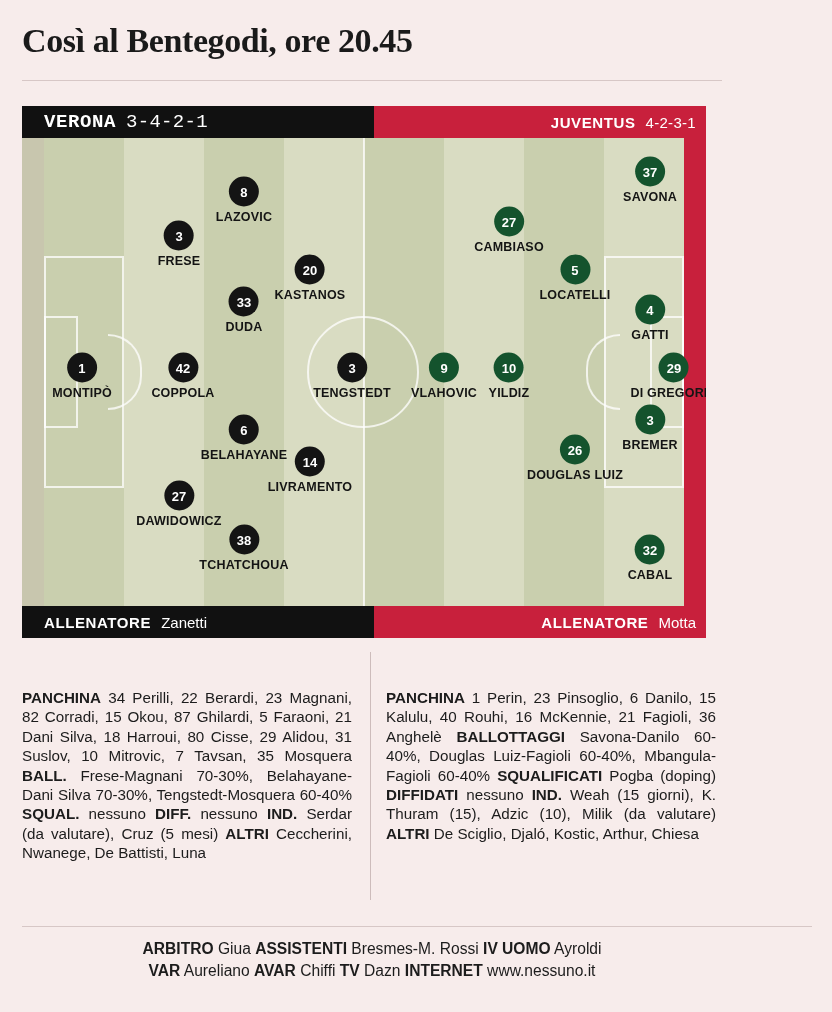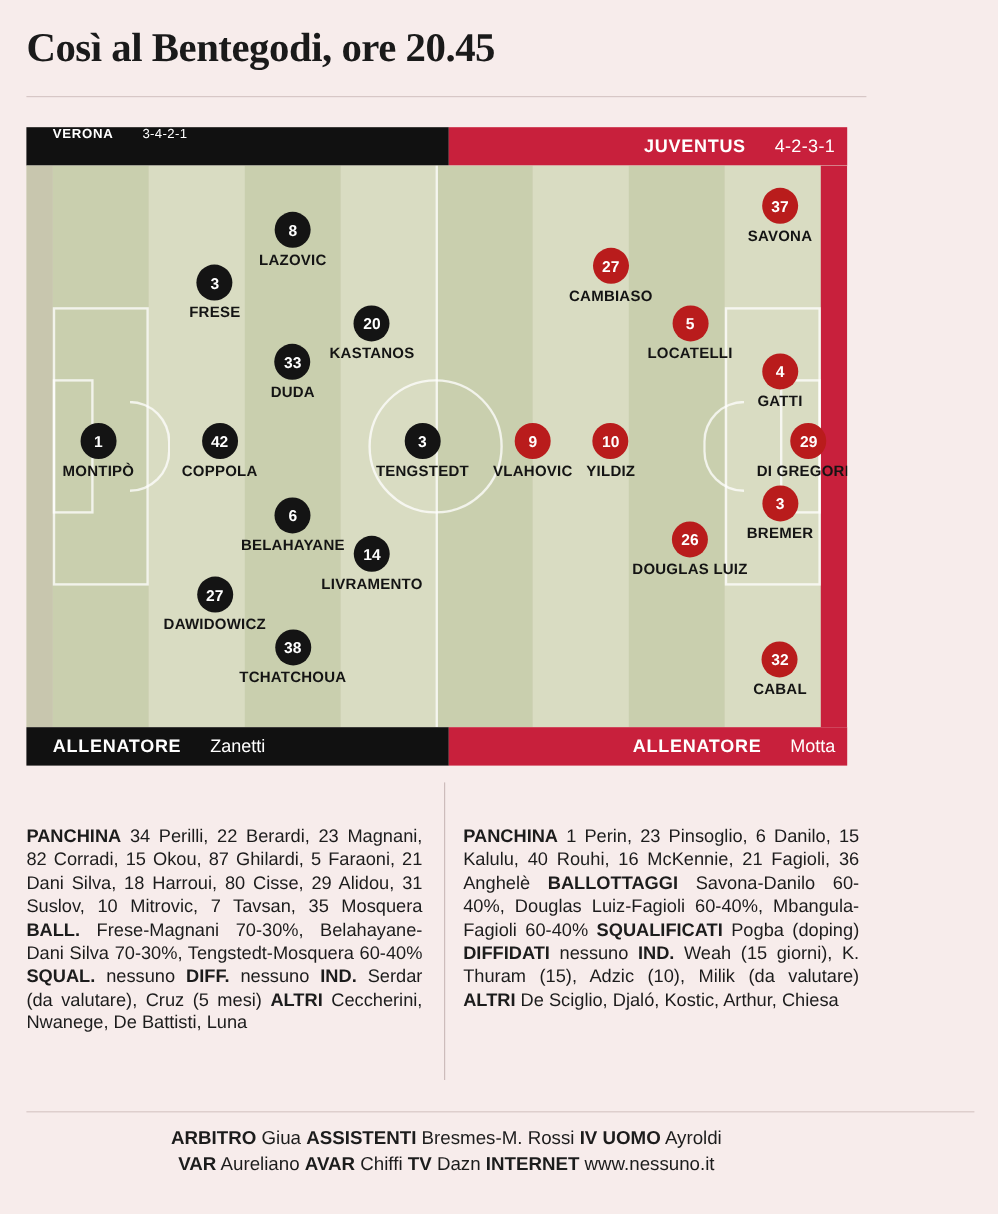--- a/index.html
+++ b/index.html
@@ -27,30 +27,30 @@
 
   
   .pitch-wrap{
     position:absolute;left:22px;top:106px;width:684px;height:532px;
   }
   .team-bar{
     position:absolute;left:0;top:0;width:684px;height:32px;display:flex;
   }
   .bar-left{
     width:352px;height:32px;background:#111111;color:#ffffff;
-    display:flex;align-items:flex-start;padding-left:22px;box-sizing:border-box;
-    font-size:11px;letter-spacing:0.3px;
+    display:flex;align-items:center;padding-left:22px;box-sizing:border-box;
+    font-size:19px;letter-spacing:0.3px;font-family:Liberation Mono, monospace;
   }
   .bar-right{
     width:332px;height:32px;background:#c8203c;color:#ffffff;
     display:flex;align-items:center;justify-content:flex-end;padding-right:10px;box-sizing:border-box;
     font-size:15px;letter-spacing:0.3px;
   }
   .bar-strong{font-weight:bold;letter-spacing:0.6px;}
-  .bar-mod{font-weight:normal;margin-left:24px;}
+  .bar-mod{font-weight:normal;margin-left:10px;}
 
   .coach-bar{
     position:absolute;left:0;bottom:0;width:684px;height:32px;display:flex;
   }
   .coach-left{
     width:352px;height:32px;background:#111111;color:#ffffff;
     display:flex;align-items:center;padding-left:22px;box-sizing:border-box;font-size:15px;
   }
   .coach-right{
     width:332px;height:32px;background:#c8203c;color:#ffffff;
@@ -85,21 +85,21 @@
   .arc-r{position:absolute;left:564px;top:196px;width:34px;height:76px;border:2px solid rgba(255,255,255,0.75);border-right:none;border-radius:40px 0 0 40px;box-sizing:border-box;}
 
   
   .player{position:absolute;text-align:center;transform:translate(-50%,-50%);}
   .dot{
     width:30px;height:30px;border-radius:50%;margin:0 auto;
     display:flex;align-items:center;justify-content:center;
     color:#ffffff;font-size:13px;font-weight:bold;
   }
   .dot.home{background:#141414;}
-  .dot.away{background:#b91c1c;}
+  .dot.away{background:#14532d;}
   .pname{
     margin-top:3px;font-size:12.5px;font-weight:bold;color:#141414;white-space:nowrap;
     letter-spacing:0.2px;
   }
 
   
   .cols{position:absolute;left:22px;top:652px;width:700px;height:262px;}
   .col{
     position:absolute;top:0;width:330px;
     font-size:15.2px;line-height:19.4px;color:#1c1c1c;

